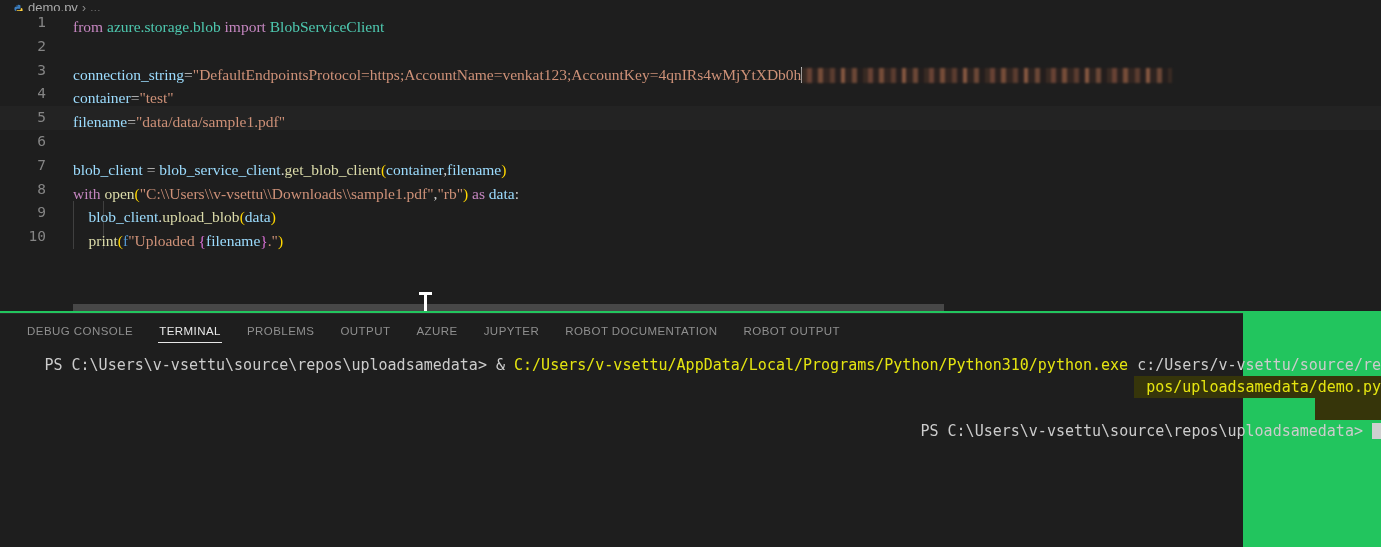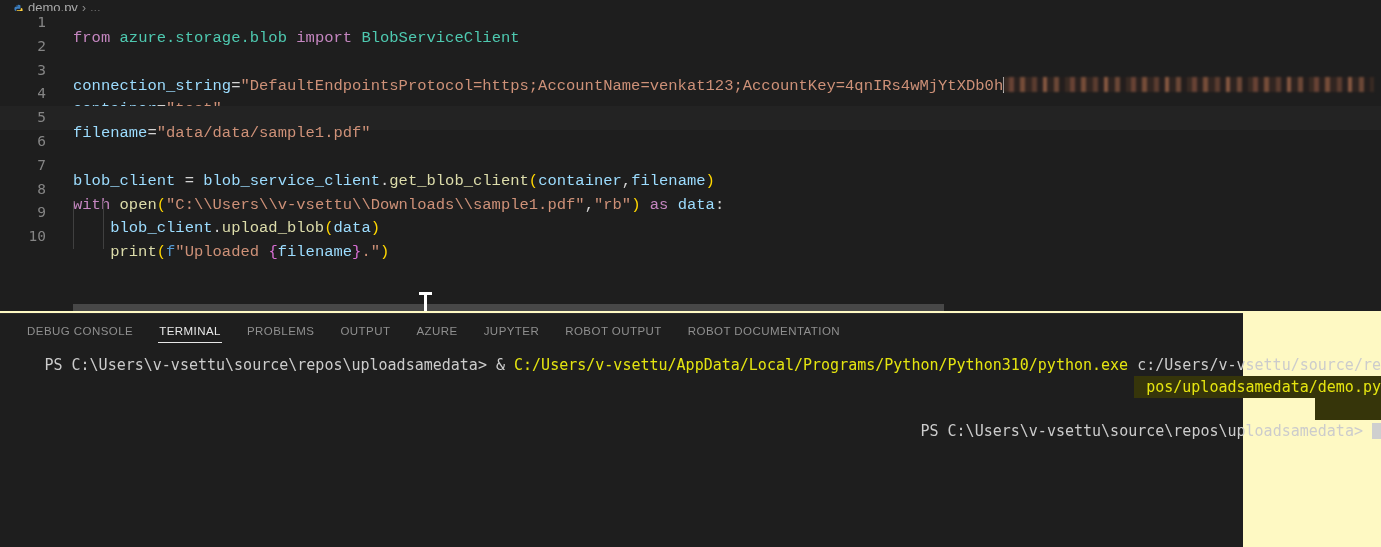--- a/index.html
+++ b/index.html
@@ -2,21 +2,21 @@
 <html><head>
 <meta charset="utf-8">
 <style>
   html,body{margin:0;padding:0;}
   body{
     width:1381px;height:547px;overflow:hidden;
     background:#1e1e1e;
     font-family:"DejaVu Sans Mono","Liberation Mono",monospace;
     -webkit-font-smoothing:antialiased;
   }
-  .app{position:relative;width:1381px;height:547px;background:#fef9c3;}
+  .app{position:relative;width:1381px;height:547px;background:#22c55e;}
 
   
   .breadcrumb{
     position:absolute;left:0;top:0;width:1381px;height:11px;
     background:#1e1e1e;overflow:hidden;
     display:flex;align-items:flex-end;
   }
   .bc-inner{display:flex;align-items:center;gap:4px;padding-left:13px;
     font-family:"Liberation Sans","DejaVu Sans",sans-serif;
     font-size:13px;color:#a9a9a9;white-space:nowrap;
@@ -34,22 +34,22 @@
   .ln-row{
     position:relative;height:23.8px;line-height:23.8px;
     white-space:pre;font-size:15.5px;
   }
   .ln-row.cur{background:#232323;}
   .gutter{
     position:absolute;left:0;top:0;width:46px;text-align:right;
     color:#858585;font-size:14.5px;font-family:"DejaVu Sans Mono","Liberation Mono",monospace;
   }
   .code{
-    position:absolute;left:73px;top:16px;white-space:pre;
-    font-family:Liberation Mono, monospace;
+    position:absolute;left:73px;top:4px;white-space:pre;
+    font-family:Liberation Serif, serif;
     letter-spacing:0px;
   }
   
   .iguide{position:absolute;top:0;width:1px;height:23.8px;background:#404040;}
   .ig1{left:73px;} .ig2{left:103px;}
 
   
   .kw{color:#c586c0;}      
   .mod{color:#4ec9b0;}     
   .var{color:#9cdcfe;}     
@@ -218,22 +218,22 @@
 
   <div class="panel">
 
     <div class="panel-tabs">
       <div class="ptab">DEBUG CONSOLE</div>
       <div class="ptab active">TERMINAL</div>
       <div class="ptab">PROBLEMS</div>
       <div class="ptab">OUTPUT</div>
       <div class="ptab">AZURE</div>
       <div class="ptab">JUPYTER</div>
+      <div class="ptab">ROBOT DOCUMENTATION</div>
       <div class="ptab">ROBOT OUTPUT</div>
-      <div class="ptab">ROBOT DOCUMENTATION</div>
     </div>
 
     <div class="term">
       <div class="tline"><span class="t-white">PS C:\Users\v-vsettu\source\repos\uploadsamedata&gt; </span><span class="t-white">&amp; </span><span class="t-yellow">C:/Users/v-vsettu/AppData/Local/Programs/Python/Python310/python.exe </span><span class="t-white">c:/Users/v-vsettu/source/re</span></div>
 
       <div class="tline selrow"><span class="selwrap"><span class="t-yellow">pos/uploadsamedata/demo.py</span></span></div>
 
       <div class="tline selrow"><span class="selwrap"><span>      </span></span></div>
 
       <div class="tline"><span class="t-white">PS C:\Users\v-vsettu\source\repos\uploadsamedata&gt; </span><span class="tcursor"></span></div>

